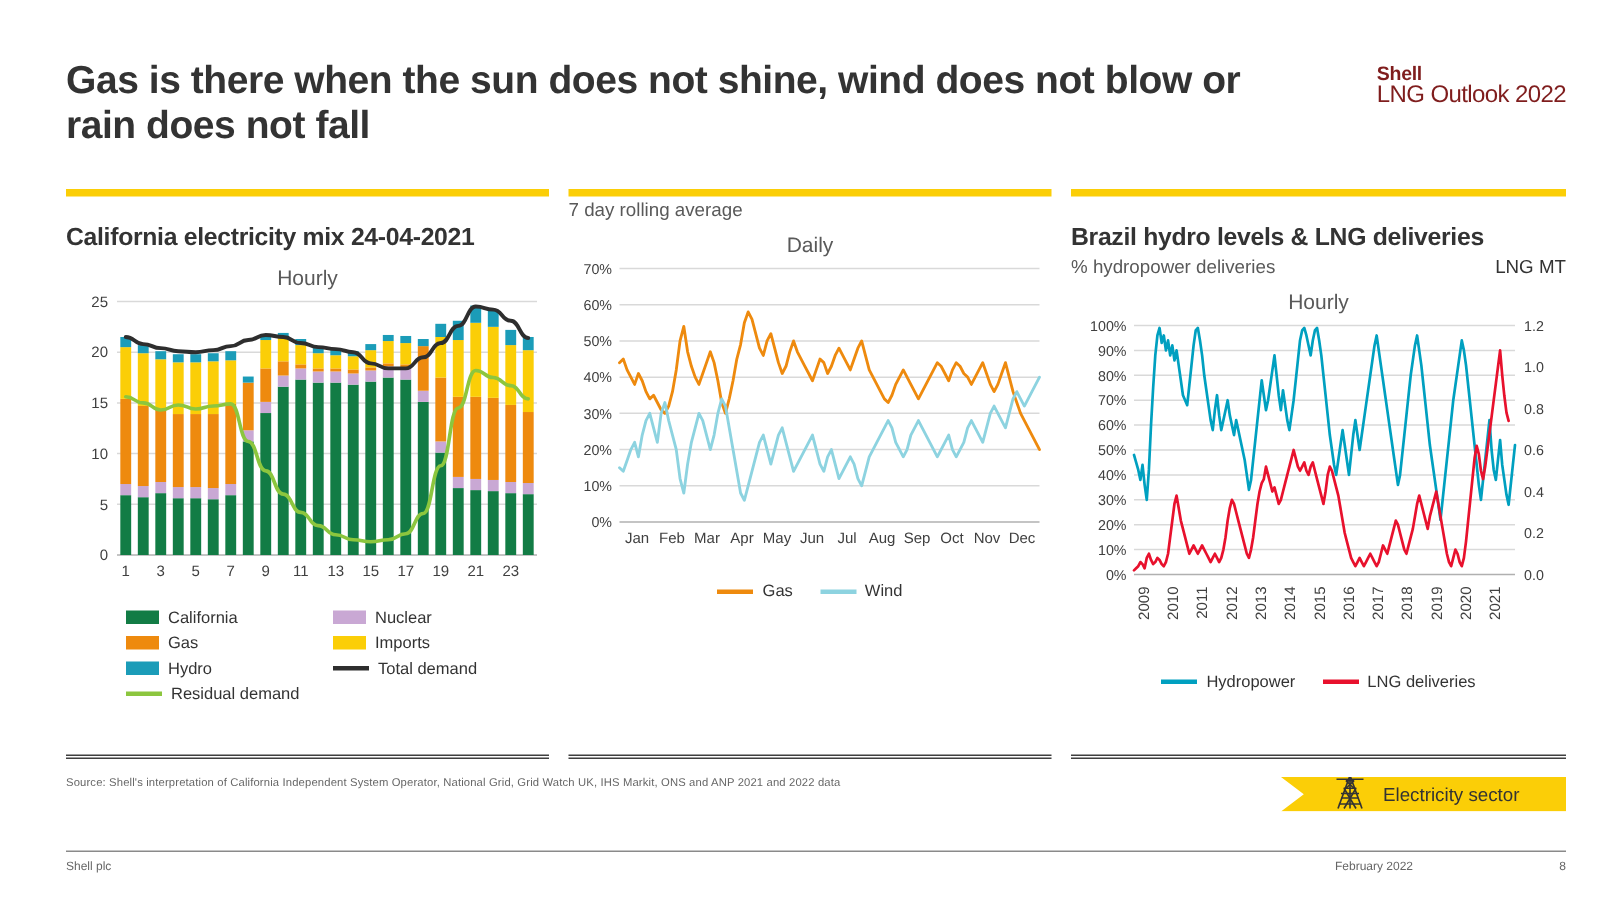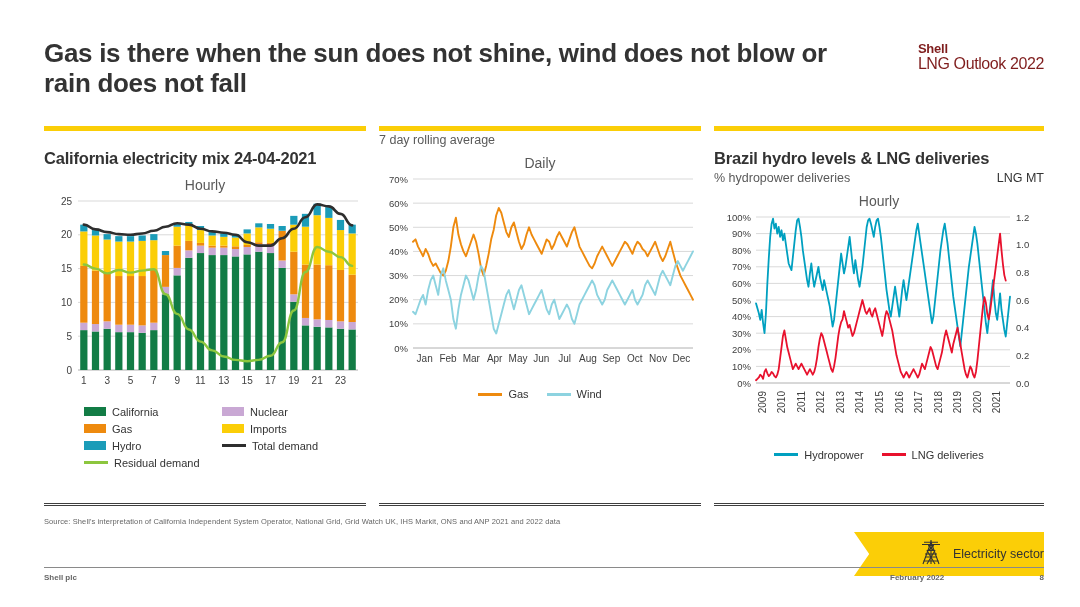--- a/index.html
+++ b/index.html
@@ -70,36 +70,35 @@
   .swatch-box { width: 22px; height: 9px; display: inline-block; flex: none; }
   .swatch-line { width: 24px; height: 3px; display: inline-block; flex: none; }
   .legend-label { font-size: 11px; color: #333333; }
 
   
   .source {
     position: absolute; left: 44px; top: 517px;
     font-size: 7.5px; color: #666666; letter-spacing: 0.1px;
   }
   .sector-badge {
-    position: absolute; right: 36px; top: 532px;
-    height: 44px; width: 190px;
+    position: absolute; right: 36px; top: 518px;
+    height: 23px; width: 190px;
     background: #FBCE07;
     display: flex; align-items: center; gap: 10px;
     padding-left: 34px;
     clip-path: polygon(0% 0%, 100% 0%, 100% 100%, 0% 100%, 8% 50%);
-    justify-content: flex-end;
   }
   .sector-label { font-size: 12.5px; color: #333333; }
 
   
   .footer-rule {
     position: absolute; left: 44px; top: 567px; width: 1000px;
     height: 2px; border-top: 1px solid #8a8a8a;
   }
-  .footer { position: absolute; left: 44px; top: 573px; width: 1000px; height: 20px; font-size: 8px; color: #666666; font-weight: bold; }
+  .footer { position: absolute; left: 44px; top: 573px; width: 1000px; height: 20px; font-size: 8px; color: #666666; }
   .footer-left { position: absolute; left: 0; top: 0; }
   .footer-center { position: absolute; left: 846px; top: 0; }
   .footer-right { position: absolute; right: 0px; top: 0; }
 </style>
 </head>
 <body>
 
 <div class="slide">
 
   <div class="header">

